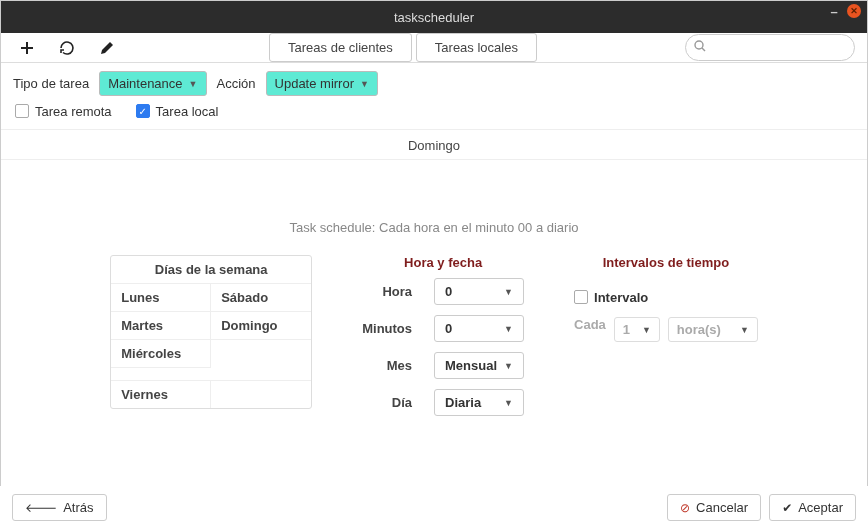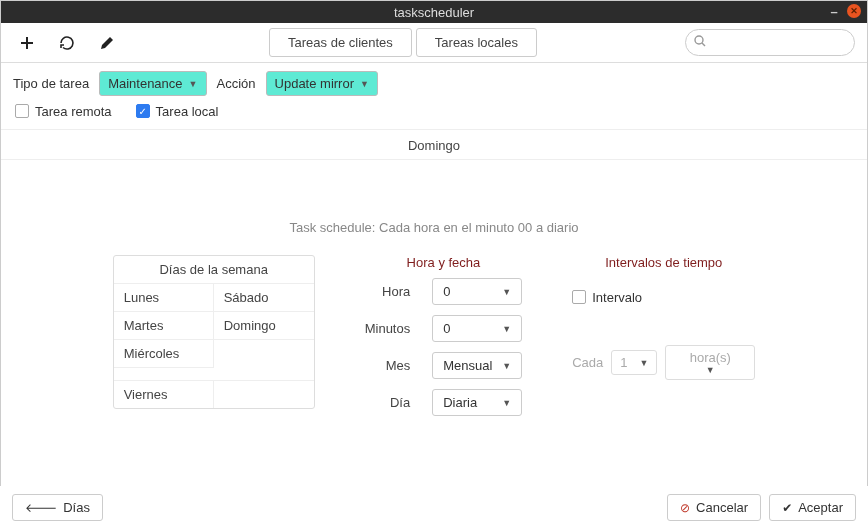--- a/index.html
+++ b/index.html
@@ -1,24 +1,24 @@
 <!DOCTYPE html>
 <html><head>
 <meta charset="utf-8">
 <style>
   * { box-sizing: border-box; margin: 0; padding: 0; }
   body { font-family: -apple-system, BlinkMacSystemFont, "Segoe UI", sans-serif; font-size: 13px; color: #333; background: #fff; width: 868px; height: 531px; overflow: hidden; border: 1px solid #ccc; }
-  .titlebar { background: #2c2c2c; color: #ddd; height: 22px; display: flex; align-items: center; justify-content: center; position: relative; font-size: 13px; }
+  .titlebar { background: #2c2c2c; color: #ddd; height: 32px; display: flex; align-items: center; justify-content: center; position: relative; font-size: 13px; }
   .titlebar .title { font-weight: 500; }
   .titlebar .win-controls { position: absolute; right: 6px; top: 3px; display: flex; gap: 6px; align-items: center; }
   .win-btn { width: 14px; height: 14px; display: inline-flex; align-items: center; justify-content: center; }
   .win-min { color: #ccc; font-weight:bold; }
   .win-close { background: #e95420; color: #5a1f00; border-radius: 50%; width: 14px; height: 14px; font-size: 9px; display:inline-flex;align-items:center;justify-content:center; font-weight:bold; }
 
-  .toolbar { height: 40px; border-bottom: 1px solid #ddd; display: flex; align-items: center; padding: 0 12px; gap: 10px; }
+  .toolbar { height: 30px; border-bottom: 1px solid #ddd; display: flex; align-items: center; padding: 0 12px; gap: 10px; }
   .toolbar-left { display: flex; gap: 12px; align-items:center; }
   .ico-btn { width: 28px; height: 28px; display: inline-flex; align-items: center; justify-content: center; color: #333; font-size: 16px; cursor: pointer; }
   .toolbar-center { flex: 1; display: flex; justify-content: center; gap: 4px; }
   .seg-btn { border: 1px solid #ccc; background: #fff; padding: 6px 18px; border-radius: 3px; color: #444; cursor: pointer; font-size: 13px; }
   .search-wrap { position: relative; }
   .search-input { border: 1px solid #ccc; border-radius: 14px; padding: 5px 10px 5px 28px; width: 170px; font-size: 13px; background:#fff; }
   .search-icon { position: absolute; left: 9px; top: 6px; color: #999; font-size: 12px; }
 
   .form-row { display: flex; align-items: center; gap: 10px; padding: 8px 12px 4px 12px; }
   .lbl { color: #333; font-size: 13px; }
@@ -27,40 +27,40 @@
 
   .chk-row { display: flex; align-items: center; gap: 24px; padding: 4px 14px 10px 14px; }
   .chk { display: flex; align-items: flex-start; gap: 6px; cursor: pointer; }
   .box { width: 14px; height: 14px; border: 1px solid #aaa; border-radius: 2px; display: inline-flex; align-items: center; justify-content: center; font-size: 10px; }
   .box.checked { background: #2d7bf0; border-color: #2d7bf0; color: #fff; }
 
   .section-header { text-align: center; padding: 8px 0 6px 0; border-top: 1px solid #eee; border-bottom: 1px solid #eee; color: #444; font-size: 13px; }
 
   .schedule-desc { text-align: center; color: #888; padding: 60px 0 20px 0; font-size: 13px; }
 
-  .sched-grid { display: flex; justify-content: center; gap: 50px; padding: 0 30px; align-items: flex-start; }
+  .sched-grid { display: flex; justify-content: center; gap: 50px; padding: 0 30px; align-items: flex-start; font-weight: bold; }
 
   .col-title { text-align: center; color: #7f1d1d; font-size: 13px; margin-bottom: 8px; }
 
   .days-table { border: 1px solid #ddd; border-radius: 3px; }
   .days-row { display: flex; }
   .days-cell { width: 100px; padding: 6px 10px; border-right: 1px solid #eee; border-top: 1px solid #eee; cursor: pointer; color: #444; font-size: 13px; }
   .days-cell:last-child { border-right: none; }
   .days-header { border-top: none; text-align:center; }
   .days-table .days-row:first-child .days-cell { border-top: none; }
 
   .hf-grid { display: grid; grid-template-columns: auto auto; gap: 10px 18px; align-items: center; }
   .hf-label { text-align: right; color: #444; font-size: 13px; padding-right: 4px; }
   .sel { border: 1px solid #ccc; border-radius: 3px; padding: 5px 10px; min-width: 90px; display: flex; justify-content: space-between; align-items: center; background: #fff; cursor: pointer; font-size: 13px; }
 
   .intervals { display: flex; flex-direction: column; gap: 12px; }
-  .int-row { display: flex; align-items: center; gap: 8px; color: #444; margin-top: 28px; }
+  .int-row { display: flex; gap: 8px; color: #444; }
   .int-row.disabled { color: #aaa; }
   .mini-sel { border: 1px solid #ddd; border-radius: 3px; padding: 4px 8px; min-width: 46px; display: inline-flex; justify-content: space-between; align-items: center; background: #fff; font-size: 13px; }
-  .mini-sel.wide { min-width: 90px; flex-direction: column; }
+  .mini-sel.wide { min-width: 90px; }
 
   .footer { position: absolute; bottom: 0; left: 0; right: 0; padding: 8px 12px 10px 12px; display: flex; justify-content: space-between; align-items: center; background:#fff; }
   .btn { border: 1px solid #ccc; background: #fff; padding: 5px 12px; border-radius: 3px; cursor: pointer; display: inline-flex; align-items: center; gap: 6px; font-size: 13px; color: #333; }
   .footer-right { display: flex; gap: 8px; }
   .ico-cancel { color: #c0392b; font-size: 12px; }
   .ico-accept { color: #333; font-size: 12px; }
   .ico-back { color: #333; font-size: 12px; }
 </style>
 </head>
 <body>
@@ -210,21 +210,21 @@
           <span class="caret">▼</span>
         </div>
     </div>
   </div>
 
 </div>
 
 <div class="footer">
   <button class="btn">
     <span class="ico-back">🡐</span>
-    <span>Días</span>
+    <span>Atrás</span>
   </button>
   <div class="footer-right">
     <button class="btn">
       <span class="ico-cancel">⊘</span>
       <span>Cancelar</span>
     </button>
     <button class="btn">
       <span class="ico-accept">✔</span>
       <span>Aceptar</span>
     </button>

